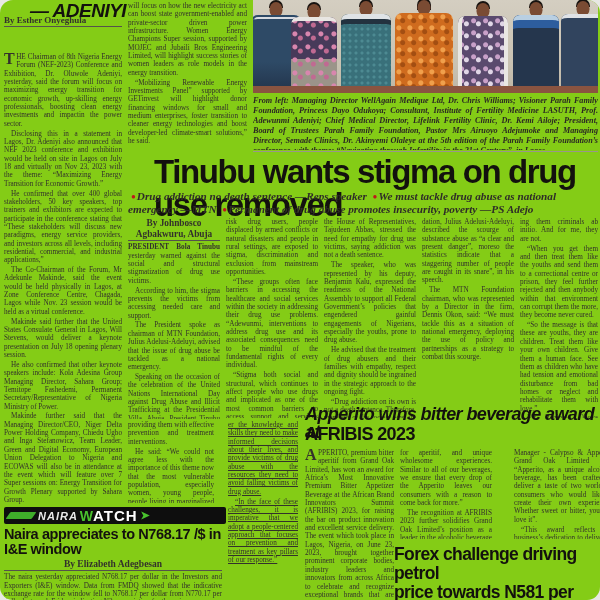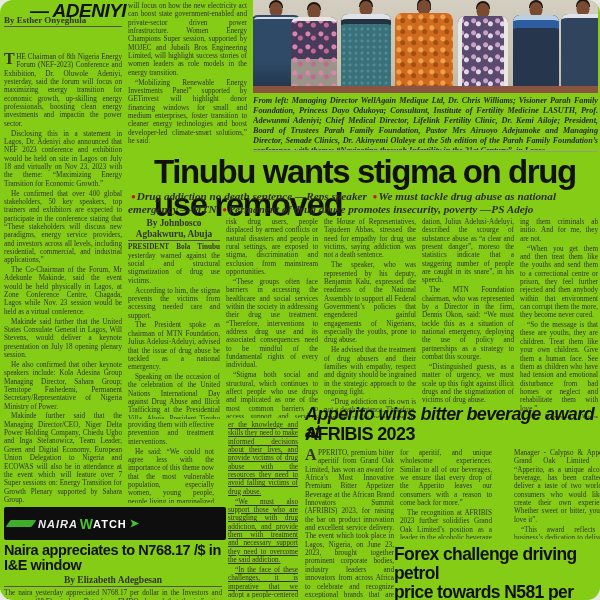--- a/index.html
+++ b/index.html
@@ -25,26 +25,26 @@
   .photo{background:linear-gradient(180deg,#d4cec1 0%,#c9c2b2 70%,#bdb5a4 100%);overflow:hidden;}
   .floor{position:absolute;left:0;right:0;bottom:0;height:7px;background:#8a5440;}
   .person{position:absolute;}
   .head{position:absolute;width:13px;height:15px;border-radius:50% 50% 45% 45%;background:#7a4b33;left:50%;transform:translateX(-50%);top:0;}
   .hair{position:absolute;width:14px;height:8px;border-radius:7px 7px 0 0;background:#181310;left:50%;transform:translateX(-50%);top:-2px;}
   .torso{position:absolute;top:13px;left:0;right:0;bottom:0;border-radius:7px 7px 0 0;}
   
   .caption{font-size:8.2px;font-weight:bold;font-style:italic;line-height:1.22;text-align:justify;color:#2a2824;}
   .rule{background:#9a968c;height:1px;}
   
-  .banner{background:#0e0e0e;border-radius:2px;display:flex;align-items:center;padding:8px 4px;
+  .banner{background:#0e0e0e;border-radius:2px;display:flex;align-items:center;padding:0 4px;
           font-family:"Liberation Sans",sans-serif;font-weight:bold;color:#fff;overflow:hidden;}
   .swoosh{width:26px;height:7px;background:#3fae2a;transform:skewX(-35deg);margin-right:4px;border-radius:1px;}
   .bn-n{font-style:italic;font-size:11px;letter-spacing:1px;color:#e9e9e9;}
   .bn-w{color:#49c22d;font-size:14px;margin-left:2px;}
-  .bn-a{font-size:11px;letter-spacing:1px;}
+  .bn-a{font-size:15px;letter-spacing:1px;}
   .bn-arrow{color:#49c22d;font-size:11px;margin-left:3px;}
   .n-head{font-size:14.5px;letter-spacing:-.4px;line-height:1.05;}
   .n-byline{font-weight:bold;font-size:9.5px;text-align:center;border-bottom:1px solid #55524c;padding-bottom:1px;}
   .a-head1{font-size:18px;letter-spacing:-.6px;line-height:1;}
   .a-head2{font-size:18px;letter-spacing:-.6px;line-height:1;}
   .f-head{font-size:17.5px;letter-spacing:-.6px;line-height:1.08;}
 </style>
 </head>
 <body>
 
@@ -120,49 +120,47 @@
       <div class="t-byline">By Johnbosco Agbakwuru, Abuja</div>
       <div class="copy lead" style="height:176px;">
           <p class="bp">PRESIDENT Bola Tinubu yesterday warned against the social and structural stigmatization of drug use victims.</p>
           <p class="bp">According to him, the stigma prevents the victims from accessing needed care and support.</p>
           <p class="bp">The President spoke as chairman of MTN Foundation, Julius Adelusi-Adeluyi, advised that the issue of drug abuse be tackled as a national emergency.</p>
           <p class="bp">Speaking on the occasion of the celebration of the United Nations International Day against Drug Abuse and Illicit Trafficking at the Presidential Villa, Abuja, President Tinubu expressed his endorsement of the theme of the celebration which is “People First: Stop Stigma and Discrimination, Strengthen Prevention.”</p>
         </div>
     </div>
     <div class="copy" style="width:92px;height:200px;">
         <p class="bp">risk drug users, people displaced by armed conflicts or natural disasters and people in rural settings, are exposed to stigma, discrimination and exclusion from mainstream opportunities.</p>
-        <p class="bp">“These groups often face barriers in accessing the healthcare and social services within the society in addressing their drug use treatment. “Therefore, interventions to address drug use and its associated consequences need to be mindful of the fundamental rights of every individual.</p>
+        <p class="bp">“These groups often face barriers in accessing the healthcare and social services within the society in addressing their drug use problems. “Adewunmi, interventions to address drug use and its associated consequences need to be mindful of the fundamental rights of every individual.</p>
         <p class="bp">“Stigma both social and structural, which continues to affect people who use drugs and implicated as one of the most common barriers to access support and services must be removed.”</p>
       </div>
     <div class="copy" style="width:92px;height:200px;">
         <p class="bp">the House of Representatives, Tajudeen Abbas, stressed the need for empathy for drug use victims, saying addiction was not a death sentence.</p>
         <p class="bp">The speaker, who was represented by his deputy, Benjamin Kalu, expressed the readiness of the National Assembly to support all Federal Government’s policies that engendered gainful engagements of Nigerians, especially the youths, prone to drug abuse.</p>
         <p class="bp">He advised that the treatment of drug abusers and their families with empathy, respect and dignity should be ingrained in the strategic approach to the ongoing fight.</p>
         <p class="bp">“Drug addiction on its own is not a death sentence. Therefore, members of the society who are battling drug addiction deserve our support and encouragements to enable them to overcome the addiction,” the Speaker said.</p>
       </div>
     <div class="copy" style="width:92px;height:200px;">
         <p class="bp">dation, Julius Adelusi-Adeluyi, described the scourge of substance abuse as “a clear and present danger”, moreso the statistics indicate that a staggering number of people are caught in its snare”, in his speech.</p>
         <p class="bp">The MTN Foundation chairman, who was represented by a Director in the firm, Dennis Okon, said: “We must tackle this as a situation of national emergency, deploying the use of policy and partnerships as a strategy to combat this scourge.</p>
-        <p class="bp">“Distinguished guests, as a matter of urgency, we must scale up this fight against illicit drugs and the stigmatization of victims of drug abuse.</p>
       </div>
     <div class="copy" style="flex:1;height:200px;">
         <p class="bp">ing them criminals ab initio. And for me, they are not.</p>
         <p class="bp">“When you get them and then treat them like the youths and send them to a correctional centre or prison, they feel further rejected and then anybody within that environment can corrupt them the more, they become never cured.</p>
         <p class="bp">“So the message is that these are youths, they are children. Treat them like your own children. Give them a human face. See them as children who have had tension and emotional disturbance from bad homes or neglect and rehabilitate them with love.”</p>
         <p class="bp">Mr. Reginald Okoya noted that most violent crimes are attributed to the use of drugs.</p>
       </div>
   </div>
 
   <div class="abs copy" style="left:128px;top:421px;width:86px;height:82px;">
       <p class="bp">providing them with effective prevention and treatment interventions.</p>
       <p class="bp">He said: “We could not agree less with the importance of this theme now that the most vulnerable population, especially women, young people, people living in marginalized environments, high-</p>
     </div>
   <div class="abs copy" style="left:228px;top:421px;width:70px;height:177px;text-decoration:underline;">
       <p class="bp">er the knowledge and skills they need to make informed decisions about their lives, and provide victims of drug abuse with the resources they need to avoid falling victims of drug abuse.</p>
-      <p class="bp">“We must also support those who are struggling with drug addiction, and provide them with treatment and necessary support they need to overcome the said addiction.</p>
       <p class="bp">“In the face of these challenges, it is imperative that we adopt a people-centered approach that focuses on prevention and treatment as key pillars of our response.”</p>
     </div>
 
   <div class="abs" style="left:4px;top:507px;width:218px;">
     <div class="banner" style="height:17px;width:214px;">
       <span class="swoosh"></span>
       <span class="bn-n">NAIRA</span>
       <span class="bn-w">W</span>
       <span class="bn-a">ATCH</span>
       <span class="bn-arrow">➤</span>

